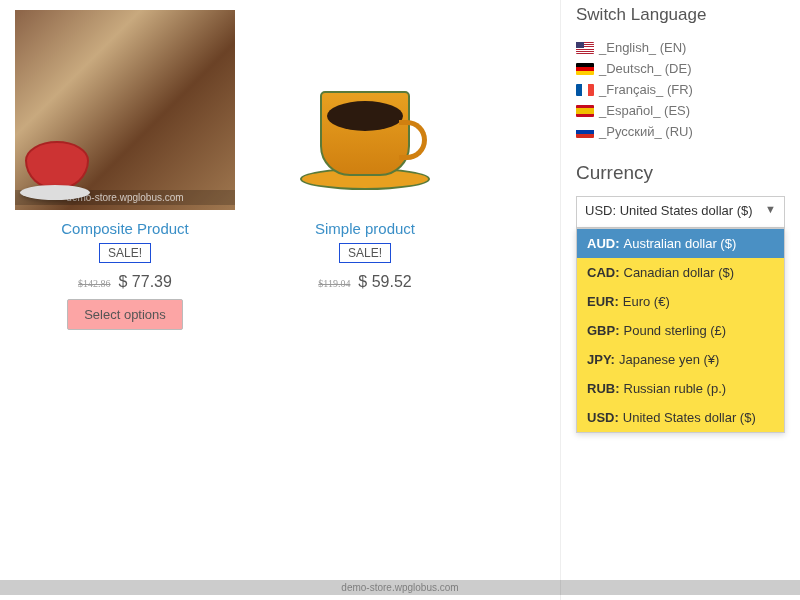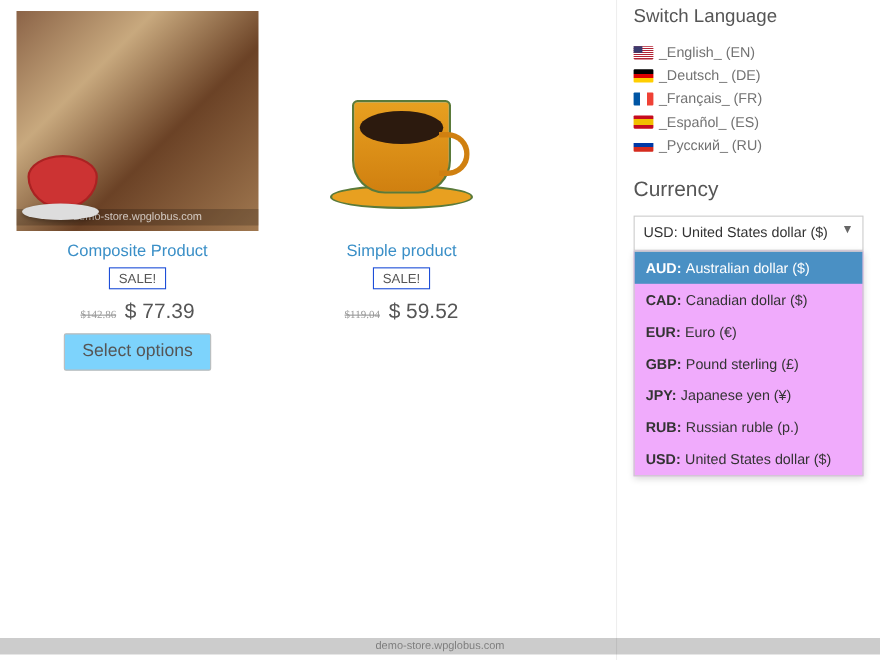--- a/index.html
+++ b/index.html
@@ -156,27 +156,27 @@
     }
     .price-old {
       text-decoration: line-through;
       color: #999;
       font-size: 10px;
       margin-right: 4px;
       font-family: Liberation Serif, serif;
     }
     .price-new {
       color: #555;
-      font-size: 19px;
+      font-size: 16px;
     }
     .btn-select-options, .btn-add-to-cart {
       border: 1px solid #bbb;
-      background: #7dd3fc;
+      background: #fca5a5;
       padding: 7px 16px;
-      font-size: 16px;
+      font-size: 13px;
       color: #555;
       cursor: pointer;
       border-radius: 2px;
     }
 
     
     .sidebar {
       width: 240px;
       padding: 5px 15px;
       border-left: 1px solid #eee;
@@ -265,21 +265,21 @@
       cursor: pointer;
       color: #333;
       min-height: 32px;
     }
     .currency-dropdown {
       position: absolute;
       top: 32px;
       left: 0;
       right: 0;
       border: 1px solid #ccc;
-      background: #f0abfc;
+      background: #fde047;
       z-index: 100;
       box-shadow: 0 2px 6px rgba(0,0,0,0.15);
       text-align: right;
     }
     .currency-option {
       padding: 7px 10px;
       font-size: 13px;
       cursor: pointer;
       color: #333;
       display: flex;

